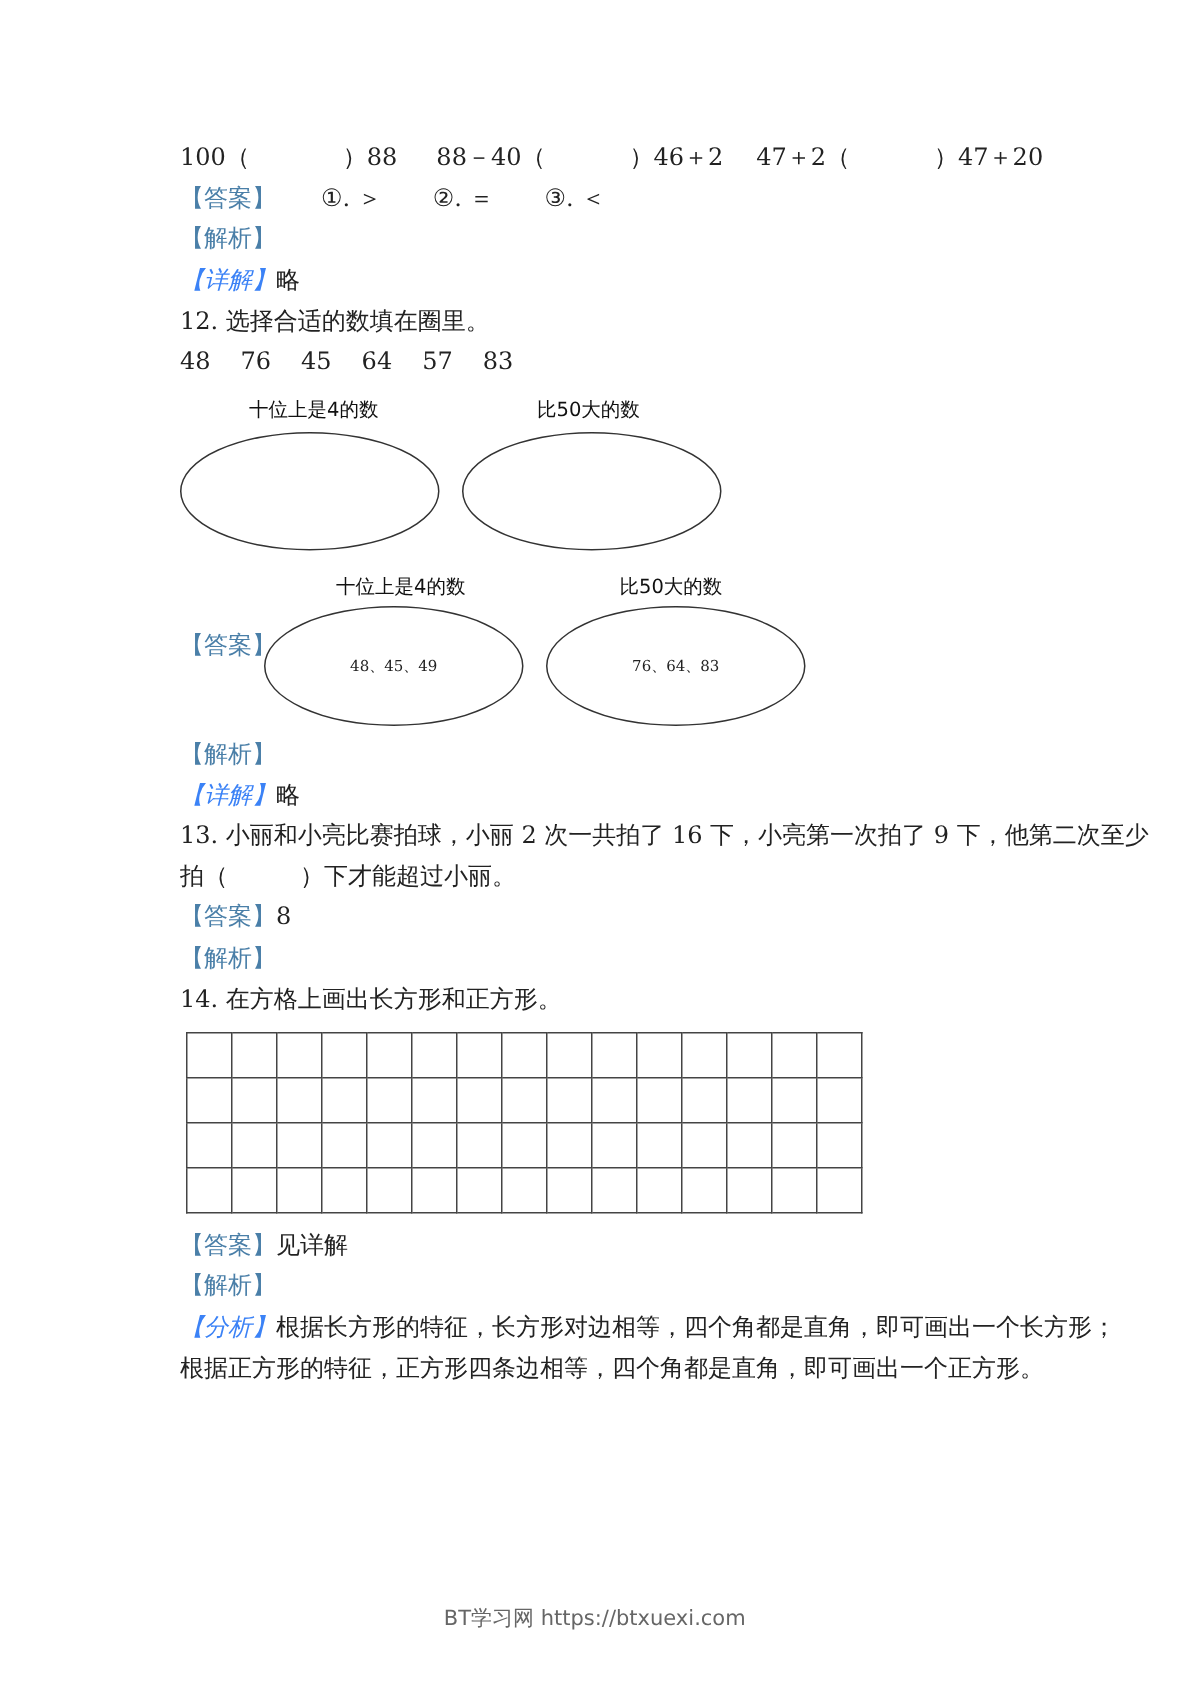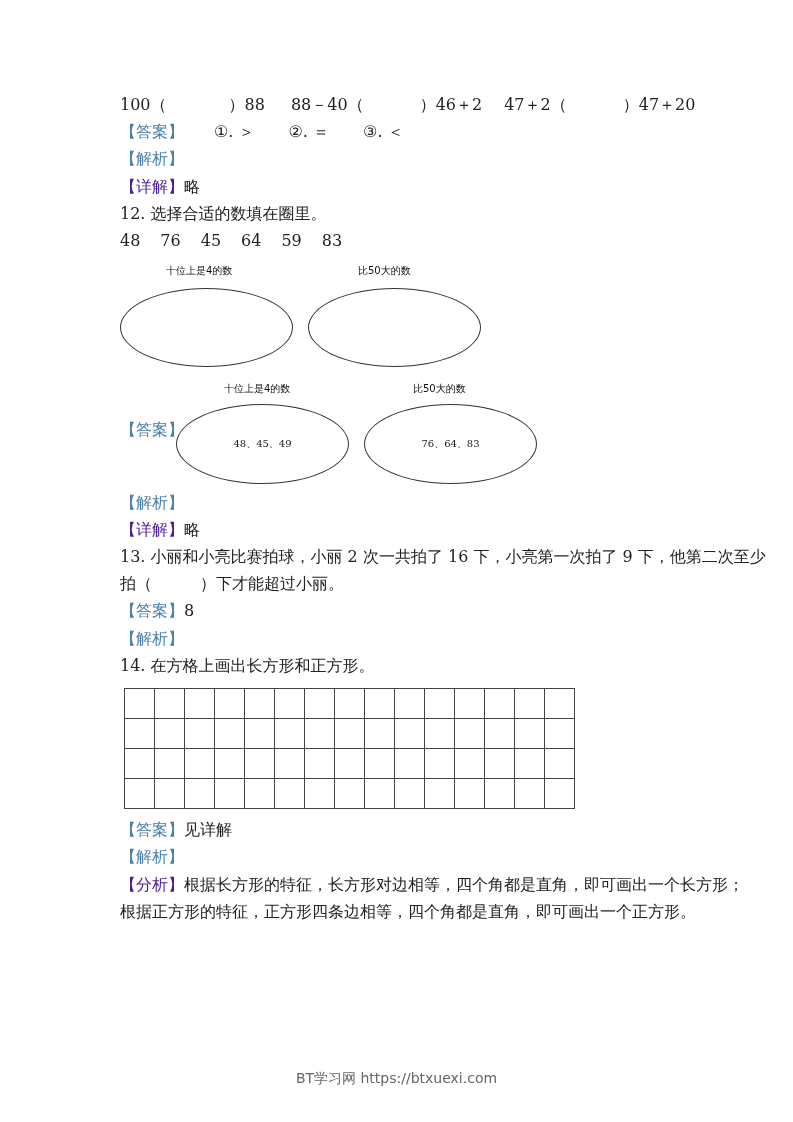--- a/index.html
+++ b/index.html
@@ -6,26 +6,26 @@
     body {
       width: 793px; height: 1122px; position: relative; overflow: hidden;
       font-family: "DejaVu Serif", "Liberation Serif", serif;
       color: #222222;
     }
     .line {
       position: absolute; left: 120px;
       font-size: 16px; line-height: 18px; white-space: nowrap;
     }
     .label-blue { color: #4a7fa8; }
-    .label-dark { color: #4c1d95; }
+    .label-dark { color: #3b82f6; font-style: italic; }
     .gap { display: inline-block; }
     .ov {
       position: absolute; white-space: nowrap;
       font-family: "DejaVu Sans", "Liberation Sans", sans-serif;
-      font-size: 10px; color: #111;
+      font-size: 13px; color: #111;
     }
     .ellipse {
       position: absolute; box-sizing: border-box;
       border: 1.3px solid #333; border-radius: 50%;
       display: flex; align-items: center; justify-content: center;
       font-size: 10px; color: #222;
     }
     .grid {
       position: absolute; left: 124px; top: 688px;
       border-collapse: collapse;
@@ -54,21 +54,21 @@
 
 <div class="line label-blue" style="top:150px;">【解析】</div>
 
 <div class="line" style="top:178px;">
   <span class="label-dark">【详解】</span><span>略</span>
 </div>
 
 <div class="line" style="top:205px;">12. 选择合适的数填在圈里。</div>
 
 <div class="line" style="top:232px;">
-  <span>48</span><span class="gap" style="width:20px;"></span><span>76</span><span class="gap" style="width:20px;"></span><span>45</span><span class="gap" style="width:20px;"></span><span>64</span><span class="gap" style="width:20px;"></span><span>59</span><span class="gap" style="width:20px;"></span><span>83</span>
+  <span>48</span><span class="gap" style="width:20px;"></span><span>76</span><span class="gap" style="width:20px;"></span><span>45</span><span class="gap" style="width:20px;"></span><span>64</span><span class="gap" style="width:20px;"></span><span>57</span><span class="gap" style="width:20px;"></span><span>83</span>
 </div>
 
 <div class="ov" style="left:166px; top:264px;">十位上是4的数</div>
 <div class="ov" style="left:358px; top:264px;">比50大的数</div>
 <div class="ellipse" style="left:120px; top:288px; width:173px; height:79px;"></div>
 <div class="ellipse" style="left:308px; top:288px; width:173px; height:79px;"></div>
 
 <div class="line label-blue" style="top:421px;">【答案】</div>
 <div class="ov" style="left:224px; top:382px;">十位上是4的数</div>
 <div class="ov" style="left:413px; top:382px;">比50大的数</div>

